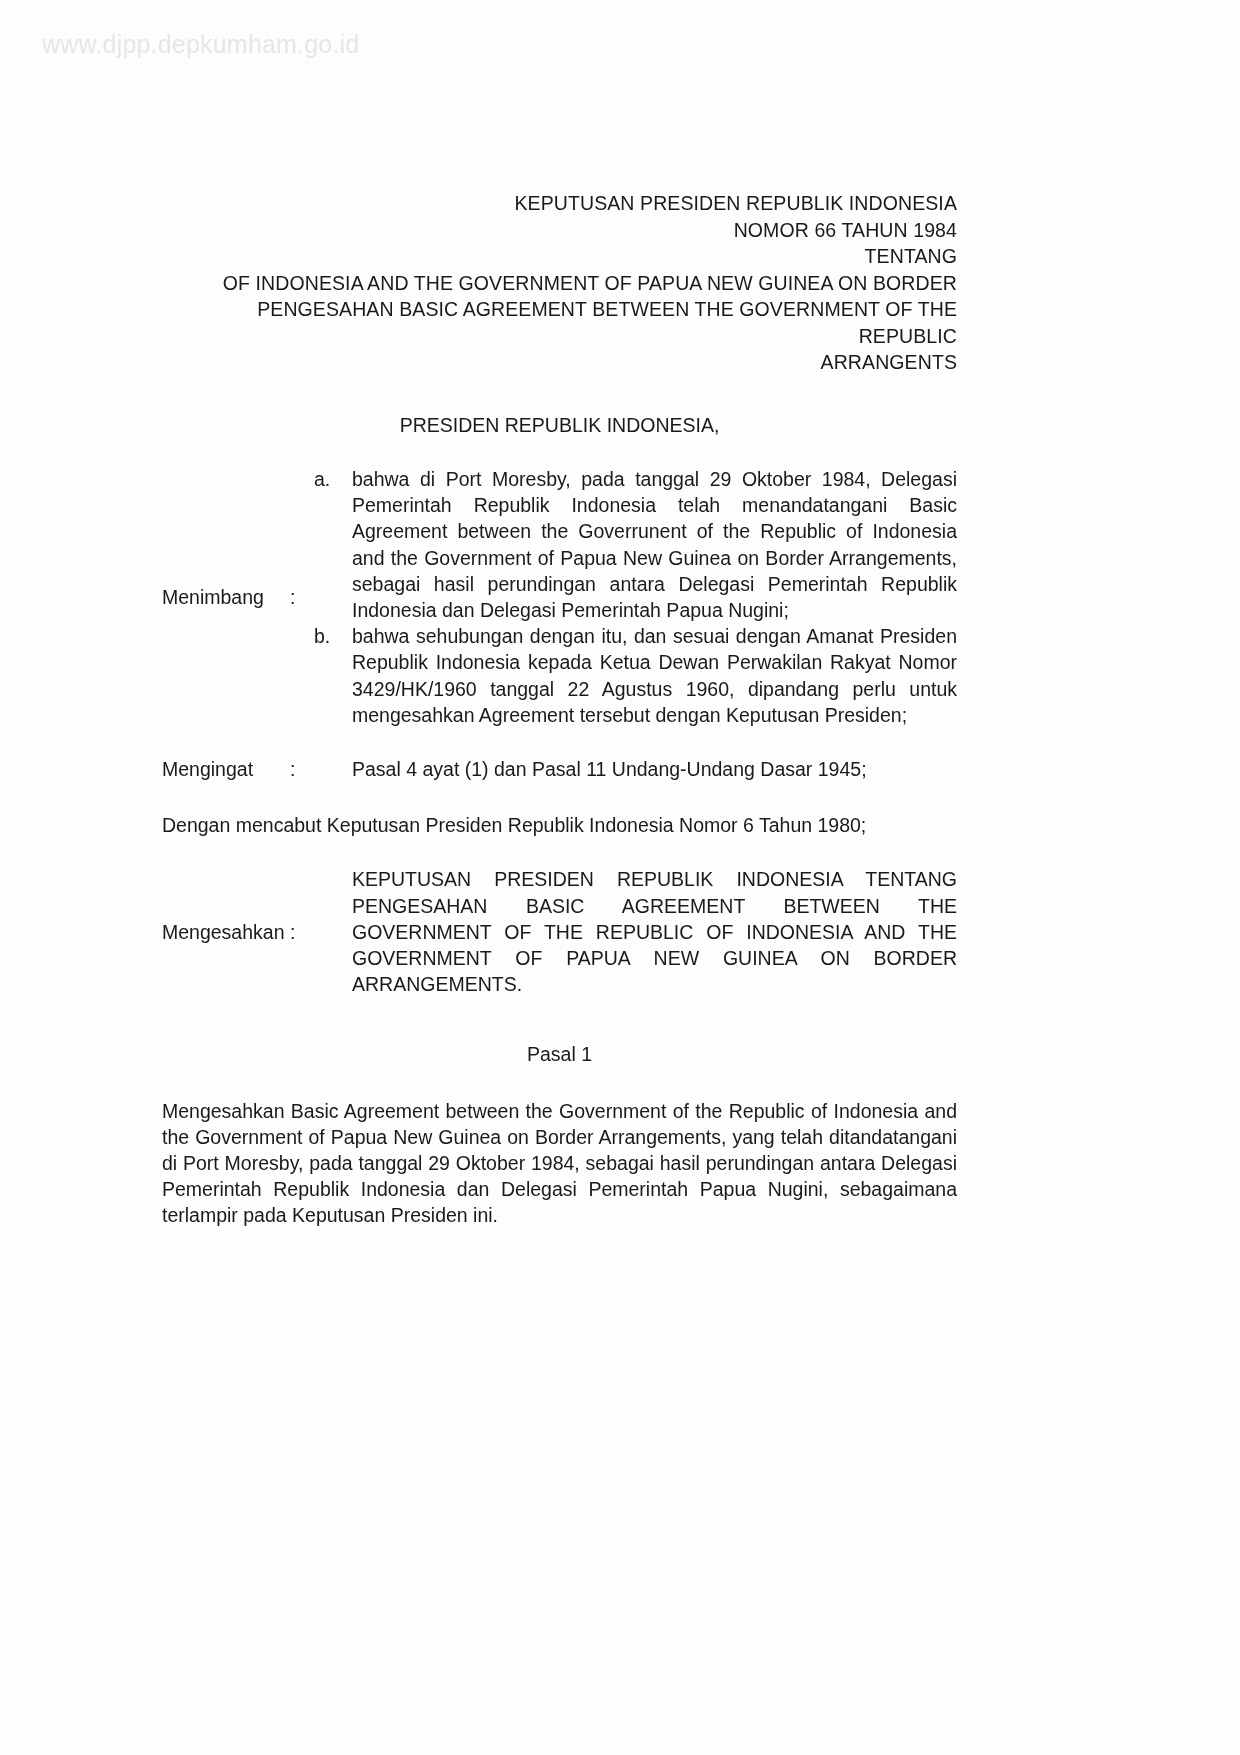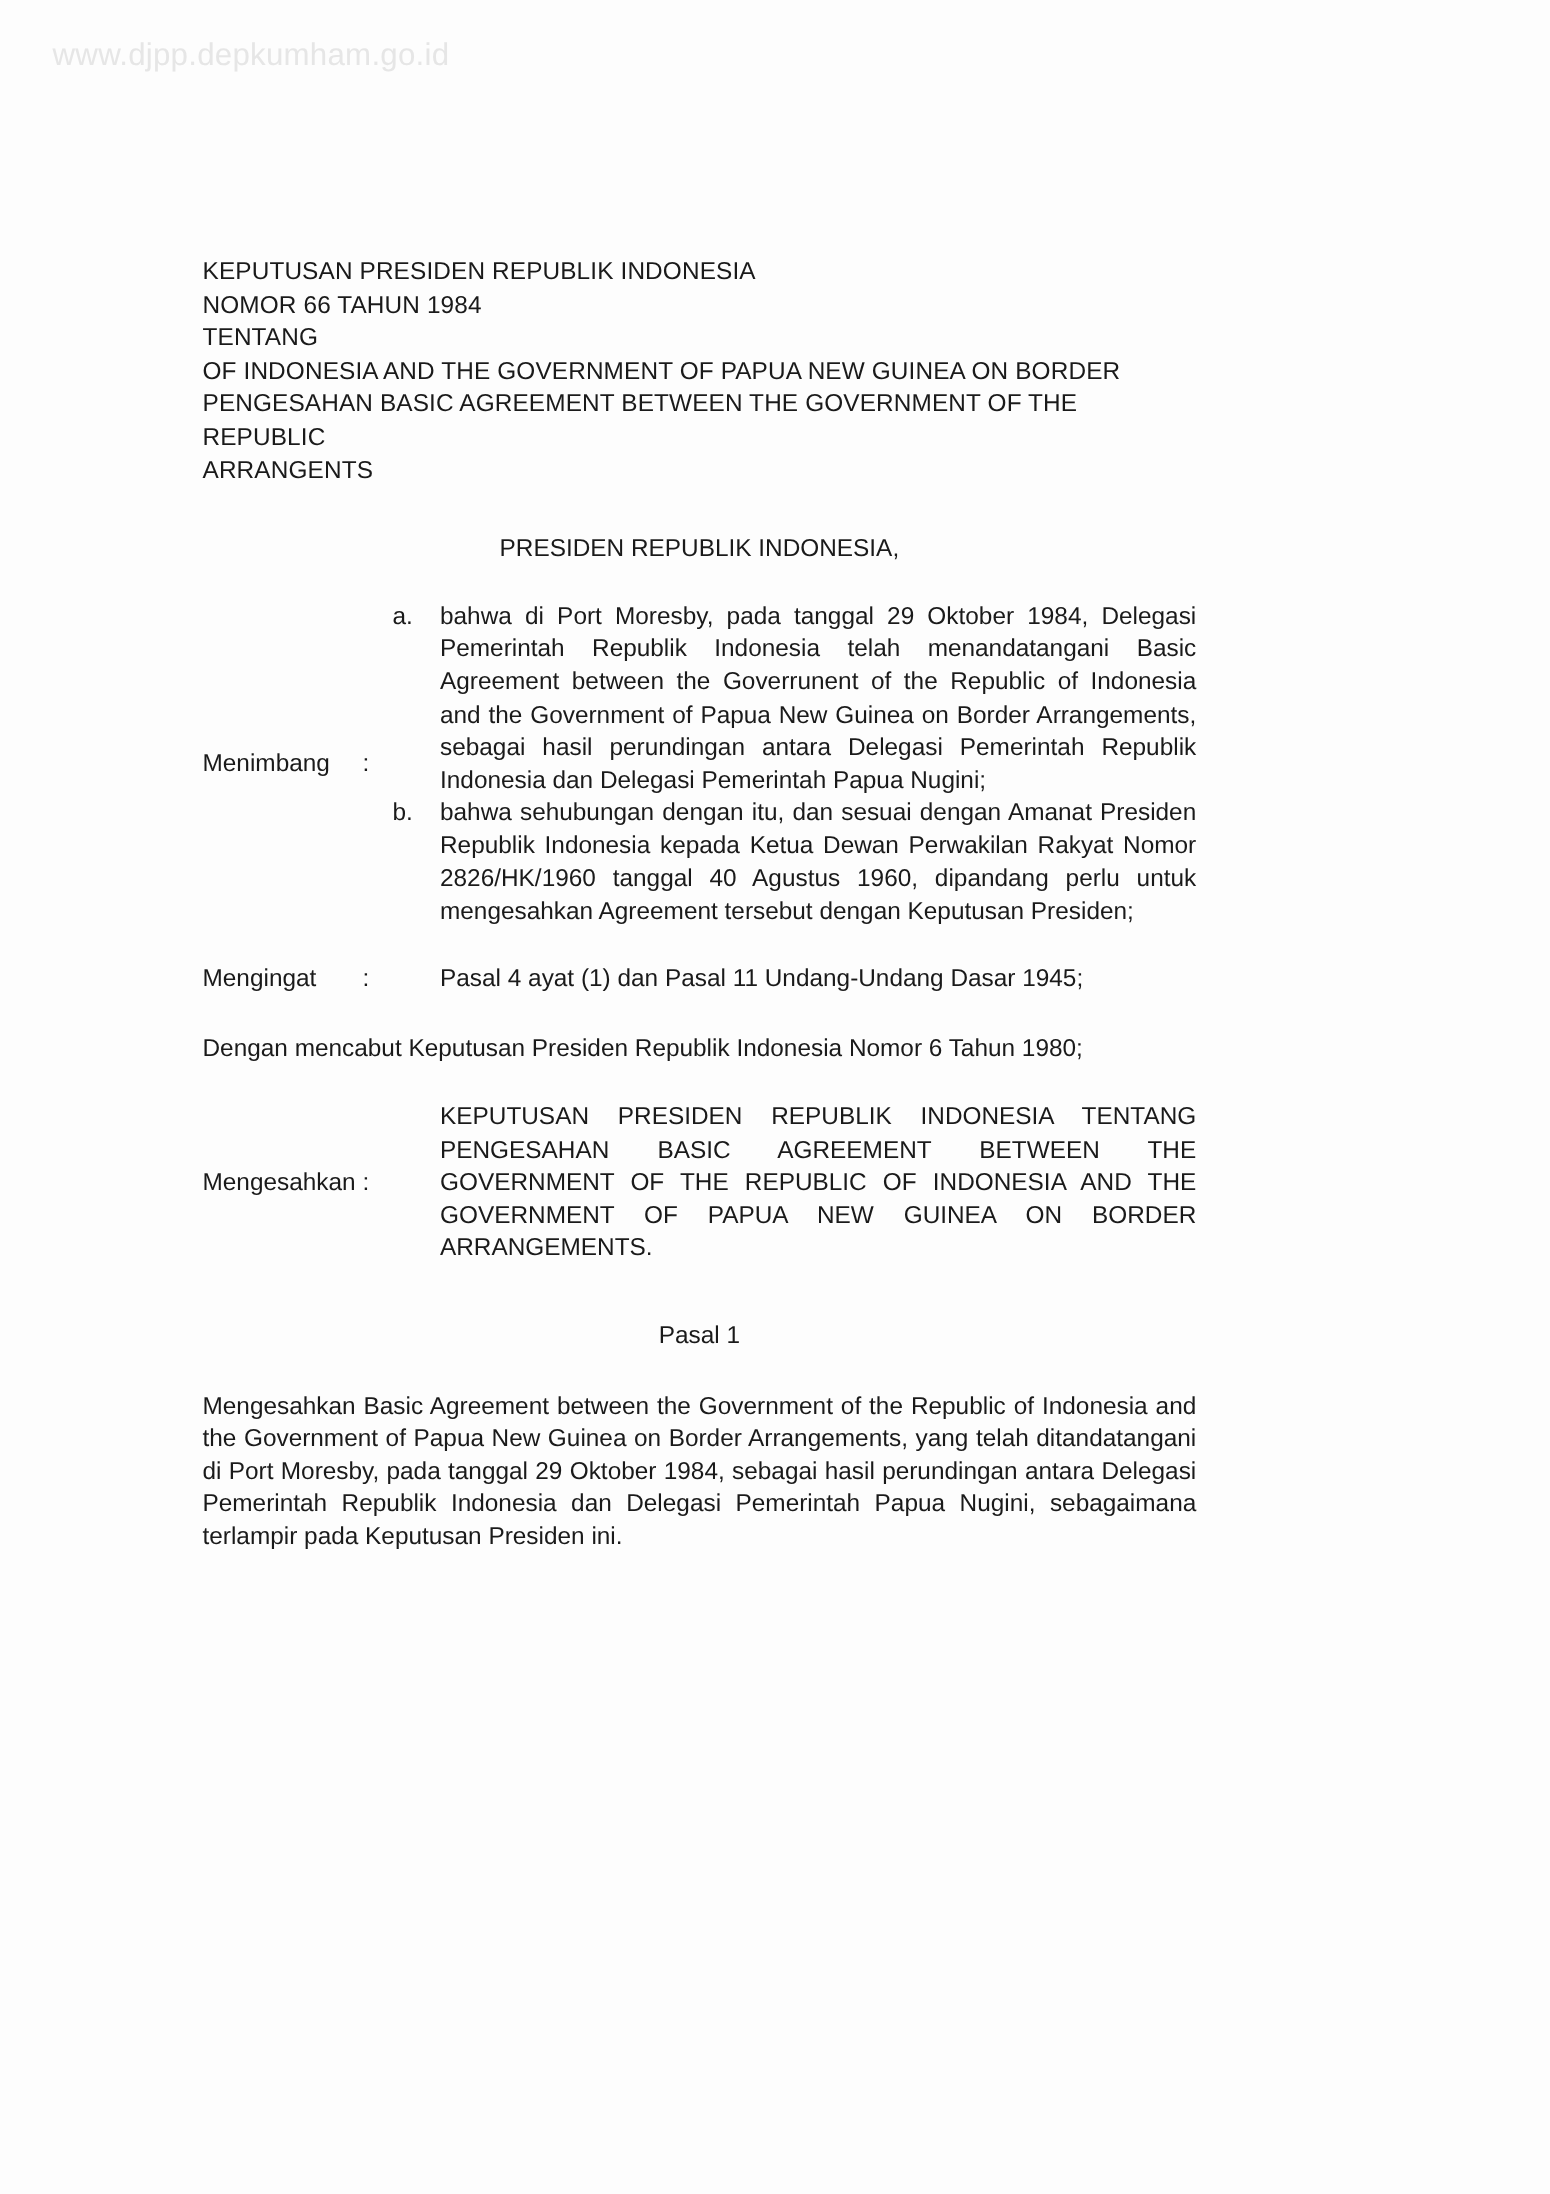--- a/index.html
+++ b/index.html
@@ -28,22 +28,22 @@
   }
   .content {
     position: absolute;
     left: 162px;
     top: 190px;
     width: 795px;
     font-size: 19.5px;
     line-height: 26.2px;
   }
   .title-block {
-    text-align: left;
-    margin-top: 14px;
+    text-align: right;
+    margin-top: 0;
   }
   .title-line {
     display: block;
     line-height: 26.5px;
     letter-spacing: 0.1px;
   }
   .subtitle {
     text-align: center;
     margin-top: 36px;
     line-height: 26.5px;
@@ -130,21 +130,21 @@
     <div class="clause">
       <div class="clause-label">Menimbang</div>
       <div class="clause-colon">:</div>
       <div class="clause-body">
         <div class="item">
           <div class="item-marker">a.</div>
           <div class="item-text">bahwa di Port Moresby, pada tanggal 29 Oktober 1984, Delegasi Pemerintah Republik Indonesia telah menandatangani Basic Agreement between the Goverrunent of the Republic of Indonesia and the Government of Papua New Guinea on Border Arrangements, sebagai hasil perundingan antara Delegasi Pemerintah Republik Indonesia dan Delegasi Pemerintah Papua Nugini;</div>
         </div>
         <div class="item">
           <div class="item-marker">b.</div>
-          <div class="item-text">bahwa sehubungan dengan itu, dan sesuai dengan Amanat Presiden Republik Indonesia kepada Ketua Dewan Perwakilan Rakyat Nomor 2826/HK/1960 tanggal 40 Agustus 1960, dipandang perlu untuk mengesahkan Agreement tersebut dengan Keputusan Presiden;</div>
+          <div class="item-text">bahwa sehubungan dengan itu, dan sesuai dengan Amanat Presiden Republik Indonesia kepada Ketua Dewan Perwakilan Rakyat Nomor 3429/HK/1960 tanggal 22 Agustus 1960, dipandang perlu untuk mengesahkan Agreement tersebut dengan Keputusan Presiden;</div>
         </div>
       </div>
     </div>
 
     <div class="clause">
       <div class="clause-label">Mengingat</div>
       <div class="clause-colon">:</div>
       <div class="clause-body indent-extra">Pasal 4 ayat (1) dan Pasal 11 Undang-Undang Dasar 1945;</div>
     </div>
 

